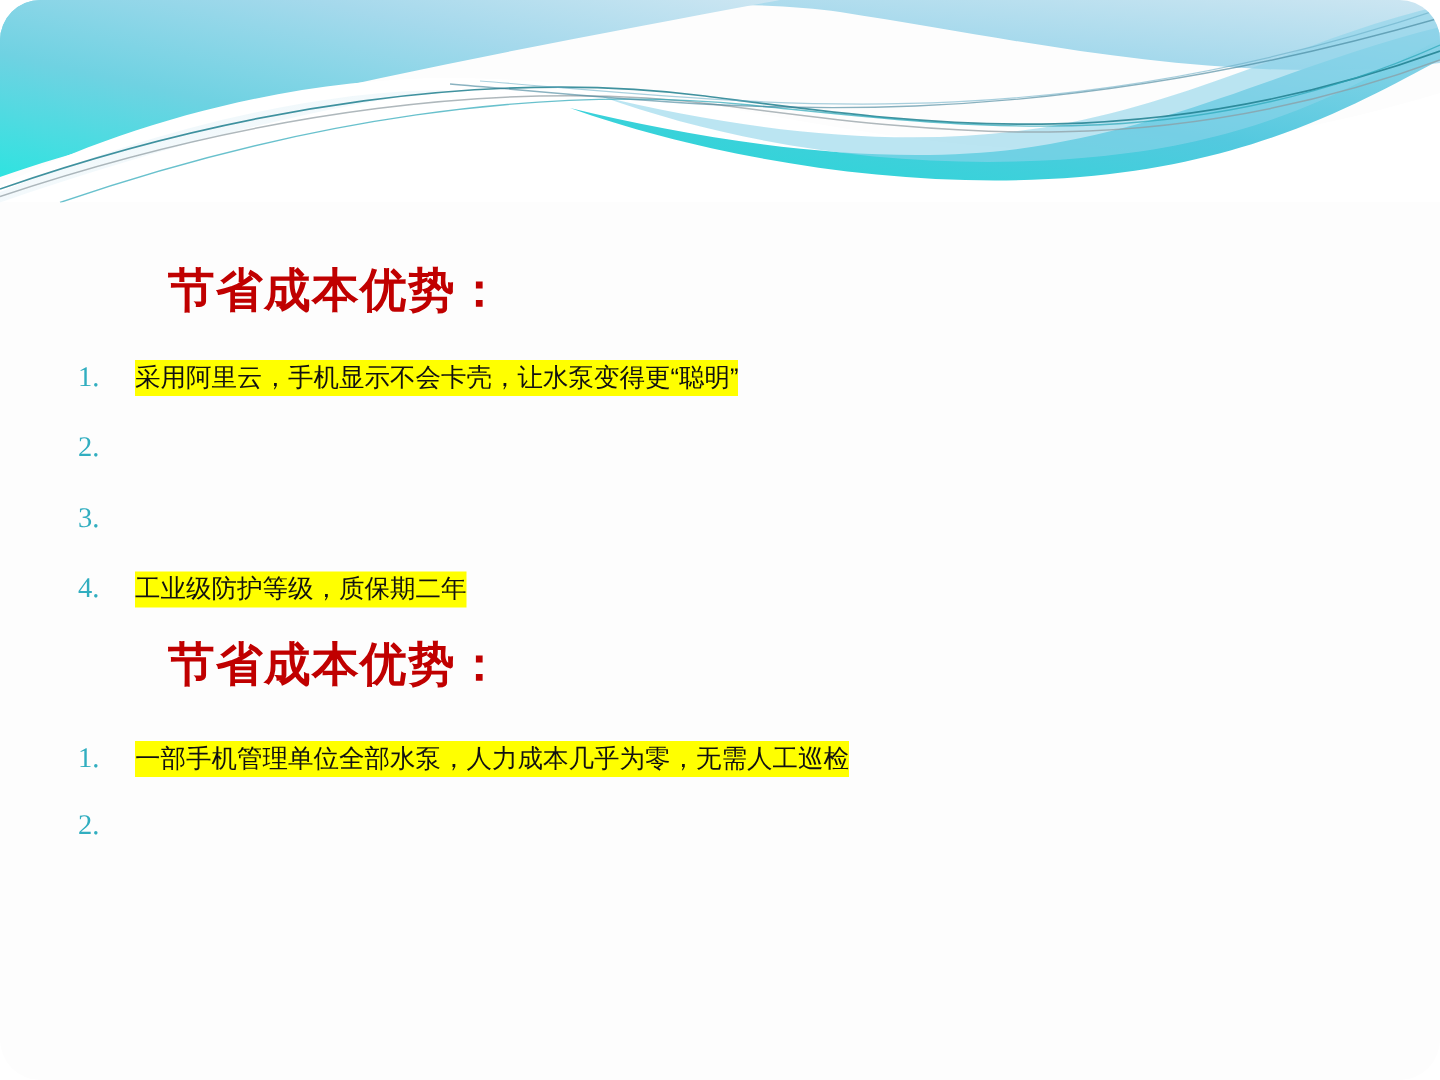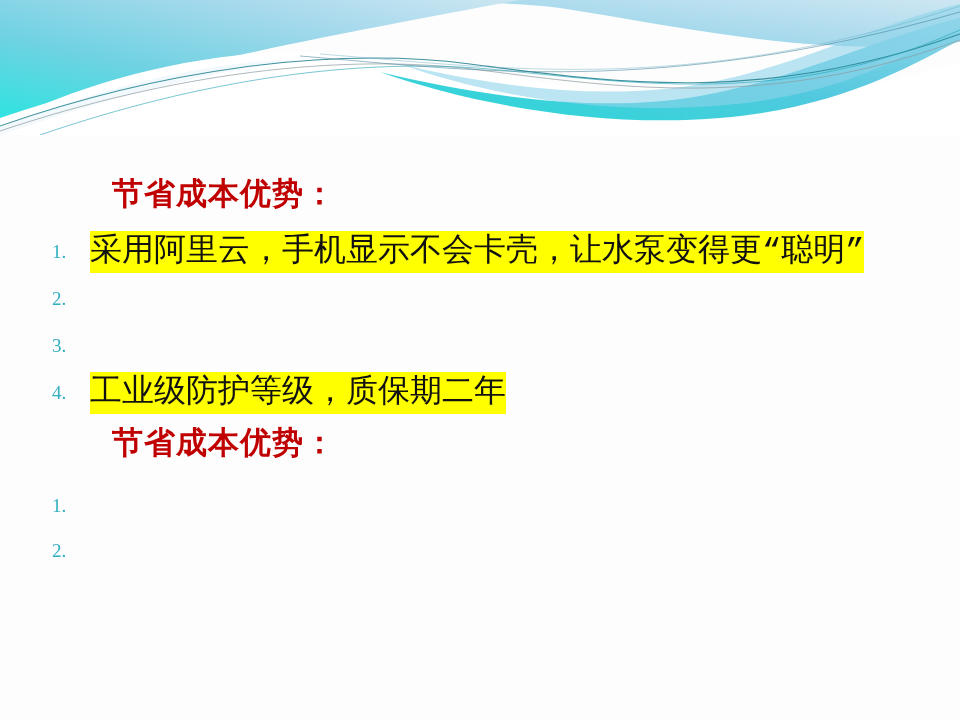--- a/index.html
+++ b/index.html
@@ -13,20 +13,21 @@
     font-family: "Liberation Serif", "DejaVu Serif", serif;
     background: #ffffff;
   }
 
   #slide {
     position: relative;
     width: 960px;
     height: 720px;
     background: #fdfdfd;
     overflow: hidden;
+    border-radius: 27px;
   }
 
   
   #banner {
     position: absolute;
     left: 0;
     top: 0;
     width: 960px;
     height: 135px;
     overflow: hidden;
@@ -86,25 +87,25 @@
     font-size: 19px;
     line-height: 47px;
     font-family: "Liberation Serif", "DejaVu Serif", serif;
   }
   #list-2 .bullet-num { line-height: 45px; }
 
   .bullet-text {
     position: absolute;
     left: 90px;
     top: 0;
-    font-size: 32px;
+    font-size: 17px;
     line-height: 47px;
     color: #111111;
     white-space: nowrap;
-    font-family: Liberation Mono, monospace;
+    font-family: Liberation Sans, sans-serif;
   }
   #list-2 .bullet-text { line-height: 45px; }
 
   .hl {
     background: #FFFF00;
     padding: 2px 0 3px 0;
     box-decoration-break: clone;
   }
 </style>
 </head>
@@ -173,20 +174,21 @@
         <span class="bullet-num">4.</span>
         <span class="bullet-text"><span class="hl">工业级防护等级，质保期二年</span></span>
       </li>
     </ul>
 
     <div class="section-title" id="title-2">节省成本优势：</div>
 
     <ul class="bullet-list" id="list-2">
       <li class="bullet-row">
         <span class="bullet-num">1.</span>
+        <span class="bullet-text"><span class="hl">一部手机管理单位全部水泵，人力成本几乎为零，无需人工巡检</span></span>
       </li>
       <li class="bullet-row">
         <span class="bullet-num">2.</span>
       </li>
     </ul>
 
   </div>
 </div>
 
 </body></html>

